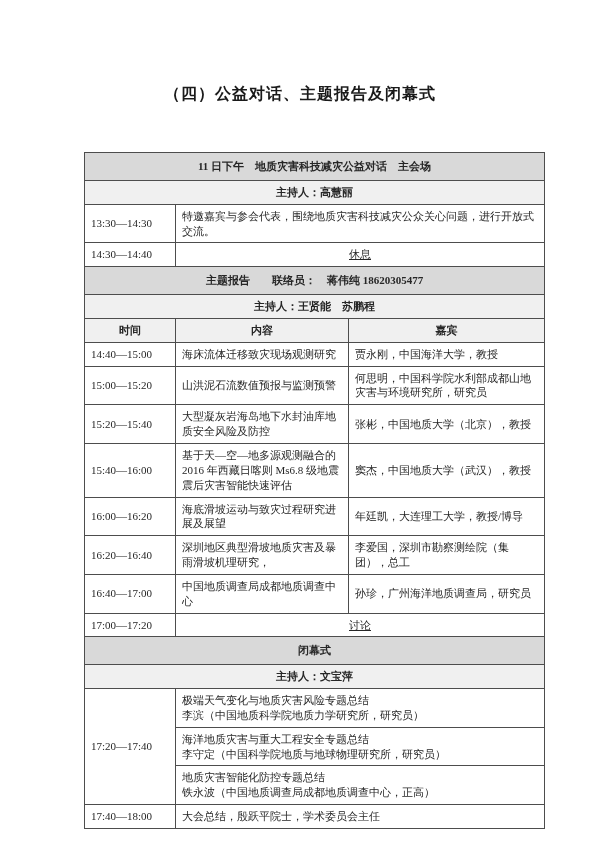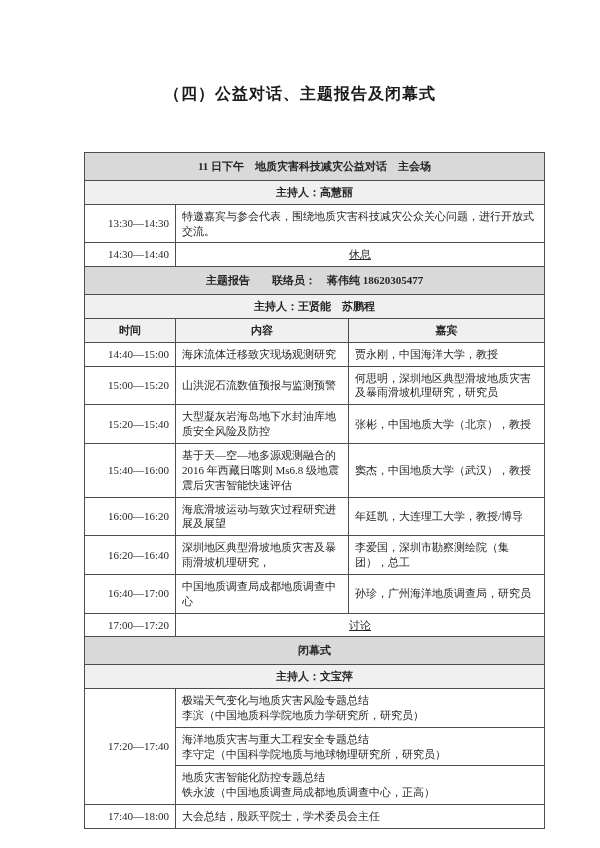--- a/index.html
+++ b/index.html
@@ -45,21 +45,21 @@
     text-align:center;
     font-weight:bold;
     padding:6px 6px;
   }
   td.hdr-light {
     background:#f0f0f0;
     text-align:center;
     font-weight:bold;
     padding:4px 2px;
   }
-  td.time { text-align:right; white-space:nowrap; }
+  td.time { text-align:left; white-space:nowrap; }
   td.center { text-align:center;text-decoration:underline; }
   td.sub { padding:4px 6px; }
   .page-number {
     position:absolute;
     top:783px; left:0; width:600px;
     text-align:center;
     font-size:11px;
     color:#333333;
   }
 </style>
@@ -106,21 +106,21 @@
       </tr>
 
       <tr>
         <td class="time">14:40—15:00</td>
         <td>海床流体迁移致灾现场观测研究</td>
         <td>贾永刚，中国海洋大学，教授</td>
       </tr>
       <tr>
         <td class="time">15:00—15:20</td>
         <td>山洪泥石流数值预报与监测预警</td>
-        <td>何思明，深圳地区典型滑坡地质灾害及暴雨滑坡机理研究，研究员</td>
+        <td>何思明，中国科学院水利部成都山地灾害与环境研究所，研究员</td>
       </tr>
       <tr>
         <td class="time">15:20—15:40</td>
         <td>大型凝灰岩海岛地下水封油库地质安全风险及防控</td>
         <td>张彬，中国地质大学（北京），教授</td>
       </tr>
       <tr>
         <td class="time">15:40—16:00</td>
         <td>基于天—空—地多源观测融合的 2016 年西藏日喀则 Ms6.8 级地震震后灾害智能快速评估</td>
         <td>窦杰，中国地质大学（武汉），教授</td>

